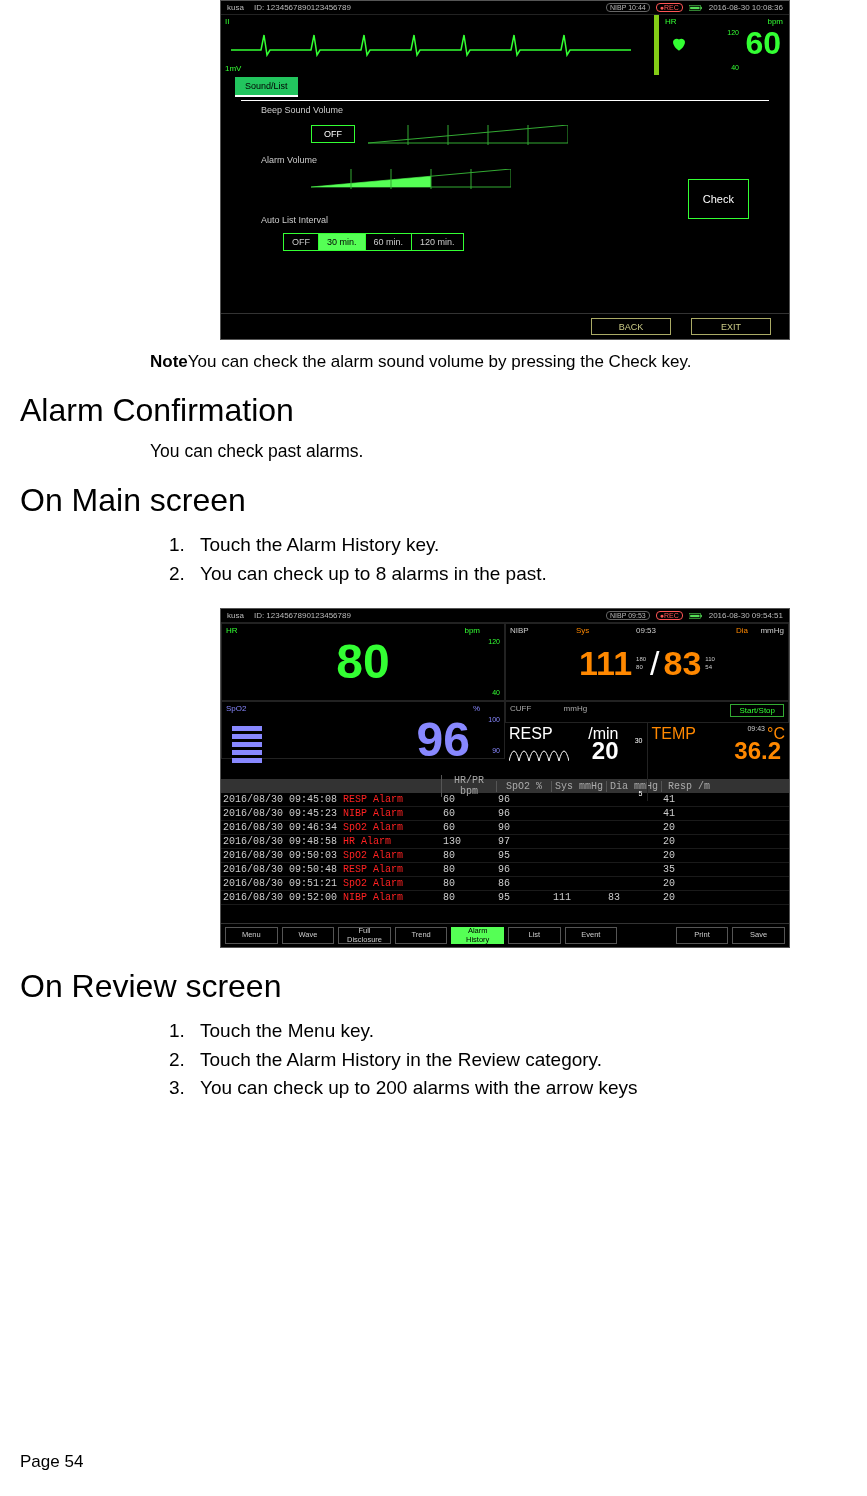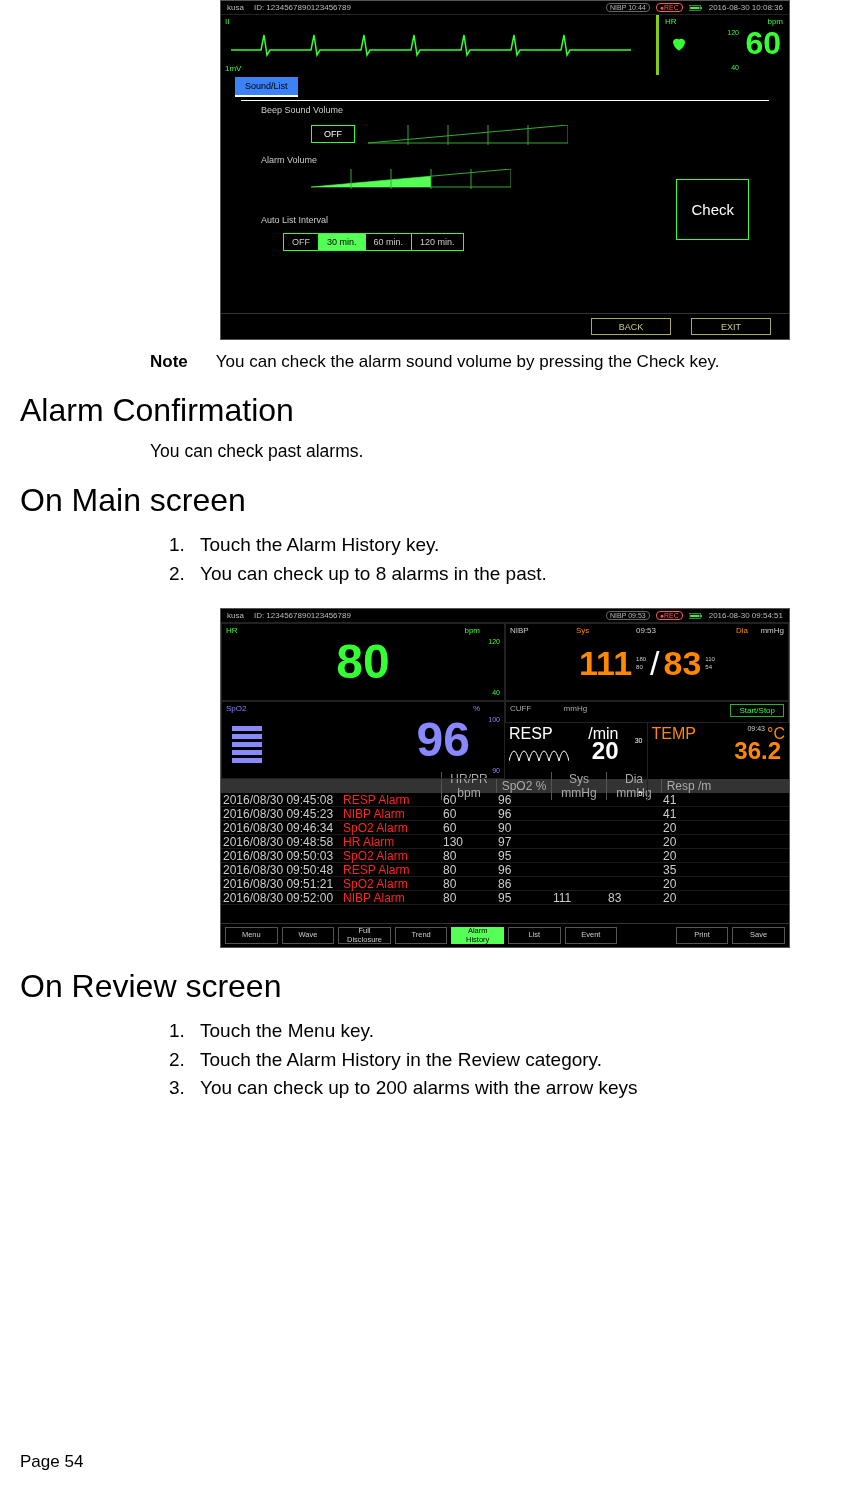--- a/index.html
+++ b/index.html
@@ -26,79 +26,79 @@
     display:flex; align-items:center; justify-content:space-between;
     font-size:8px; color:#bbb; padding:2px 6px; border-bottom:1px solid #222;
     height:14px;
   }
   .ss-header .left { display:flex; gap:10px; }
   .ss-header .right { display:flex; gap:6px; align-items:center; }
   .badge { border:1px solid #666; border-radius:4px; padding:0 3px; font-size:7px; }
   .badge.red { color:#f55; border-color:#f55; }
   .battery-icon { width:14px; height:8px; fill:#5d5; }
   .ss1-body { display:flex; height:60px; }
-  .ecg-area { flex:1; position:relative; border-right:3px solid #84cc16; padding:2px 4px;}
+  .ecg-area { flex:1; position:relative; border-right:5px solid #84cc16; padding:2px 4px;}
   .ecg-label { color:#3f3; font-size:8px; }
   .ecg-wave { position:absolute; left:10px; right:10px; top:15px; height:30px; }
   .hr-box { width:130px; color:#3f3; position:relative; padding:2px 6px; font-size:8px;}
   .hr-box .hr-label{position:absolute;top:2px;left:6px;}
   .hr-box .bpm-label{position:absolute;top:2px;right:6px;}
   .hr-box .hr-val{font-size:32px;font-weight:bold;position:absolute;right:8px;top:10px;}
   .heart-icon{width:20px;height:18px;fill:#3f3;position:absolute;left:10px;top:20px;}
   .ss1-settings { position:relative; height:230px; }
-  .tab-sl { position:absolute; top:2px; left:14px; background:#3b82f6; color:#000; font-size:9px; padding:4px 10px; border-bottom:2px solid #fff;}
+  .tab-sl { position:absolute; top:2px; left:14px; background:#22c55e; color:#000; font-size:9px; padding:4px 10px; border-bottom:2px solid #fff;}
   .setting-row { position:absolute; left:40px; right:40px; color:#ccc; font-size:9px; }
   .setting-row.r1 { top:30px; }
   .setting-row.r2 { top:80px; }
   .setting-row.r3 { top:140px; }
   .off-btn { display:inline-block; border:1px solid #3f3; color:#fff; background:#000; font-size:9px; padding:3px 12px; margin-top:6px;}
   .wedge { display:inline-block; vertical-align:middle; margin-left:10px; }
   .wedge svg { display:block; }
-  .check-btn { border:1px solid #3f3; color:#fff; background:#000; font-size:15px; padding:21px 14px; position:absolute; right:0; top:10px; }
+  .check-btn { border:1px solid #3f3; color:#fff; background:#000; font-size:11px; padding:13px 14px; position:absolute; right:0; top:10px; }
   .interval-btns { margin-top:8px; }
   .interval-btns span { display:inline-block; border:1px solid #3f3; font-size:9px; padding:3px 8px; margin-right:-1px;}
   .interval-btns span.active { background:#5f5; color:#000; }
   .ss1-footer { position:absolute; bottom:0; left:0; right:0; height:26px; border-top:1px solid #333; display:flex; justify-content:flex-end; gap:20px; padding:4px 18px;}
   .ss1-footer .fbtn { border:1px solid #aa6; color:#cc8; font-size:9px; padding:3px 0; width:80px; text-align:center; }
   .border-line { position:absolute; left:20px; right:20px; top:25px; height:1px; background:#fff; }
   
-  .note-row { margin:12px 0 0 130px; font-size:17px; display:flex; gap:28px;}
+  .note-row { margin:12px 0 0 130px; font-size:17px; display:flex; }
   .note-row .note-label{font-weight:bold;}
   h1.doc-h { font-size:32px; font-weight:normal; margin-top:20px; margin-bottom:12px;}
   .body-text { margin-left:130px; font-size:17.5px; }
   ol.doc-list { margin-left:160px; font-size:19px; padding-left:10px;}
   ol.doc-list li { padding-left:10px; line-height:1.5; }
   .page-num { position:absolute; bottom:24px; left:20px; font-size:17px; }
   .ss-spacer { height:20px; }
   
   .ss2 { width:570px; height:340px; margin-left:200px; }
   .ss2-vitals { height:156px; display:flex; flex-wrap:wrap; }
   .vbox { border:1px solid #222; position:relative; font-size:8px; padding:2px 4px;}
   .vbox-hr { width:50%; height:78px; color:#3f3;}
   .vbox-hr .big{font-size:48px;font-weight:bold;text-align:center;line-height:1;}
   .vbox-nibp { width:50%; height:78px;}
   .vbox-nibp .sys{color:#f80;font-size:34px;font-weight:bold;}
   .vbox-nibp .slash{color:#fff;font-size:34px;}
   .vbox-nibp .dia{color:#f80;font-size:34px;font-weight:bold;}
   .nibp-vals{display:flex;align-items:center;justify-content:center;gap:4px;}
-  .vbox-spo2{width:50%;height:78px;color:#88f;}
+  .vbox-spo2{width:50%;height:58px;color:#88f;}
   .vbox-spo2 .big{font-size:48px;font-weight:bold;text-align:right;padding-right:30px;line-height:1;}
   .spo2-bars{position:absolute;left:10px;top:24px;}
   .spo2-bars div{width:30px;height:5px;background:#88f;margin-bottom:3px;}
   .vbox-right-stack{width:50%;height:100px;display:flex;flex-direction:column;}
   .vbox-cuff{height:22px;border-bottom:1px solid #222;color:#aaa;position:relative;padding:2px 4px;}
   .startstop{position:absolute;right:4px;top:2px;border:1px solid #3a3;color:#3f3;font-size:8px;padding:1px 8px;}
   .vbox-resptemp{flex:1;display:flex;}
   .vbox-resp{flex:1;border-right:1px solid #222;color:#fff;position:relative;padding:2px 4px;}
   .resp-val{font-size:24px;font-weight:bold;position:absolute;right:28px;top:14px;}
   .vbox-temp{flex:1;color:#f80;position:relative;padding:2px 4px;}
   .temp-val{font-size:24px;font-weight:bold;position:absolute;right:8px;top:14px;}
   .resp-wave{position:absolute;left:4px;top:18px;}
   
-  .alarm-tbl{font-size:12px;}
+  .alarm-tbl{font-size:10px;font-family:Liberation Mono, monospace;}
   .alarm-th{display:flex;background:#333;height:14px;align-items:center;}
   .alarm-th>div{padding:0 2px;color:#aaa;border-left:1px solid #555;text-align:center;}
   .col-time{width:120px;text-align:left !important;border-left:none !important;}
   .col-alarm{width:100px;text-align:left !important;}
   .col-v{width:55px;}
   .col-sp{flex:1;}
   .alarm-row{display:flex;height:14px;align-items:center;border-bottom:1px solid #1a1a1a;}
   .alarm-row>div{padding:0 2px;}
   .alarm-red{color:#f22;}
   .alarm-white{color:#ccc;}

